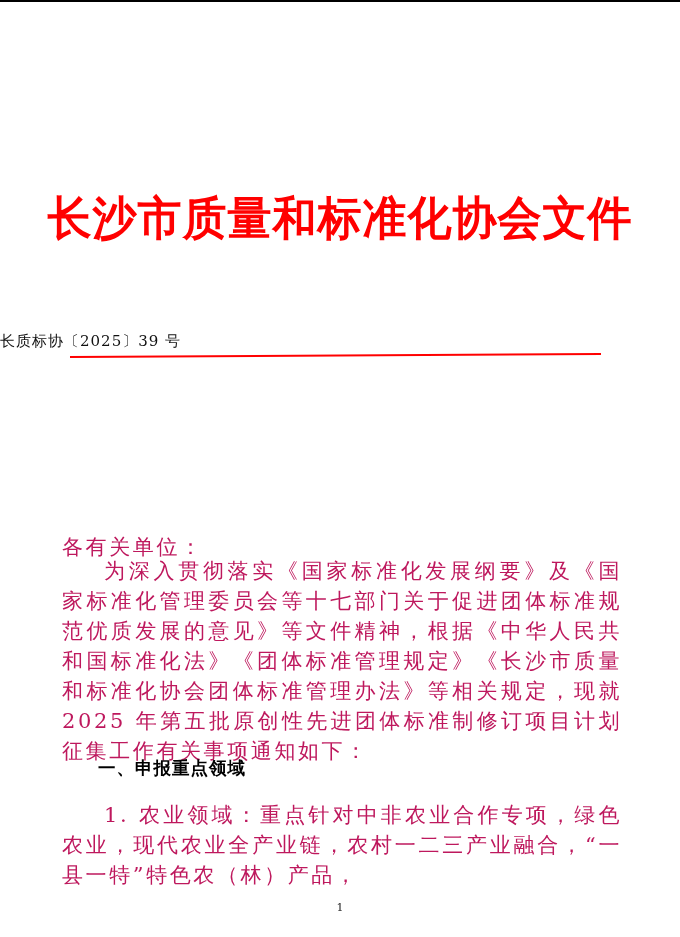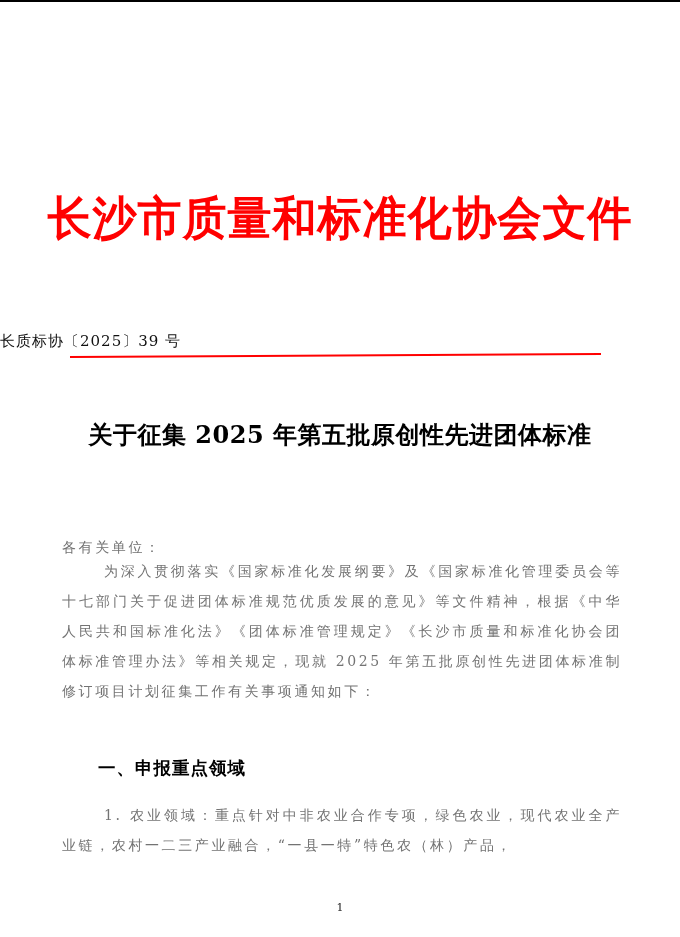--- a/index.html
+++ b/index.html
@@ -18,21 +18,21 @@
     position: absolute; left: 70px; top: 356px; width: 531px; height: 2px;
     background: #ff0000; transform: rotate(-0.32deg); transform-origin: left center;
   }
   .notice-title {
     position: absolute; left: 0; top: 414px; width: 680px; text-align: center;
     font-family: "DejaVu Serif", serif; font-weight: bold; font-size: 24px; color: #000;
     line-height: 42px; letter-spacing: 0.5px;
   }
   .body-text {
     position: absolute; left: 62px; width: 560px;
-    font-family: "DejaVu Serif", serif; font-size: 14px; color: #737373;
+    font-family: "DejaVu Serif", serif; font-size: 21px; color: #be185d;
     line-height: 30px; letter-spacing: 2.6px;
   }
   .salutation { top: 532px; }
   .para { top: 556px; text-indent: 42px; text-align: justify; }
   .section-heading {
     position: absolute; left: 98px; top: 756px;
     font-family: Liberation Mono, monospace; font-weight: bold; font-size: 17.5px; color: #000;
     letter-spacing: 1px;
   }
   .para2 { top: 800px; text-indent: 42px; text-align: justify; }
@@ -46,21 +46,20 @@
 
 <div class="top-border"></div>
 
 <div class="header-title">长沙市质量和标准化协会文件</div>
 
 <div class="doc-number">长质标协〔2025〕39 号</div>
 
 <div class="red-rule"></div>
 
 <div class="notice-title">
-  <div>关于征集 2025 年第五批原创性先进团体标准</div>
 </div>
 
 <div class="body-text salutation">各有关单位：</div>
 
 <div class="body-text para">为深入贯彻落实《国家标准化发展纲要》及《国家标准化管理委员会等十七部门关于促进团体标准规范优质发展的意见》等文件精神，根据《中华人民共和国标准化法》《团体标准管理规定》《长沙市质量和标准化协会团体标准管理办法》等相关规定，现就 2025 年第五批原创性先进团体标准制修订项目计划征集工作有关事项通知如下：</div>
 
 <div class="section-heading">一、申报重点领域</div>
 
 <div class="body-text para2">1. 农业领域：重点针对中非农业合作专项，绿色农业，现代农业全产业链，农村一二三产业融合，“一县一特”特色农（林）产品，</div>
 

